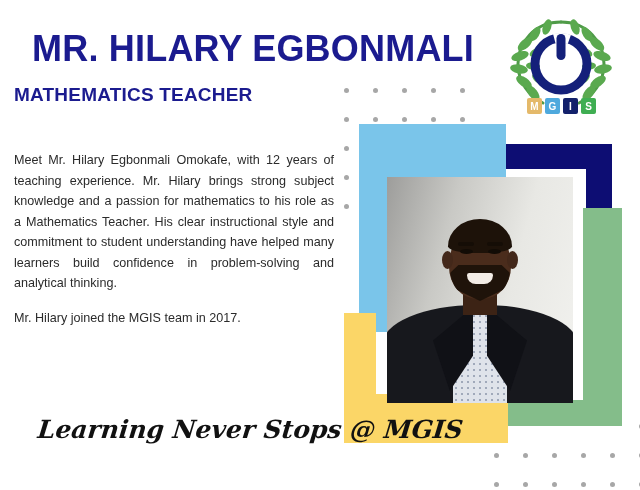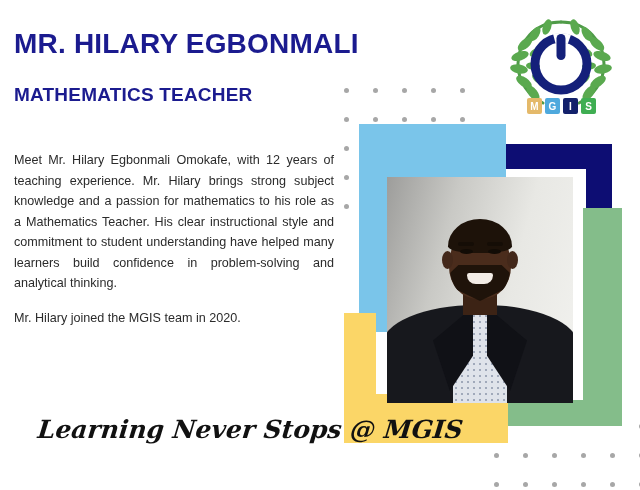--- a/index.html
+++ b/index.html
@@ -12,22 +12,22 @@
   }
   #card{
     position:absolute;inset:0;
     width:640px;height:490px;
     background:#ffffff;
     overflow:hidden;
   }
 
   
   .name-title{
-    position:absolute;left:14px;top:28px;
-    font-size:28px;font-weight:bold;
+    position:absolute;left:32px;top:28px;
+    font-size:36px;font-weight:bold;
     letter-spacing:0.2px;
     color:#1b1b8f;
     white-space:nowrap;
   }
   .role-title{
     position:absolute;left:14px;top:84px;
     font-size:19px;font-weight:bold;
     letter-spacing:0.2px;
     color:#1b1b8f;
     white-space:nowrap;
@@ -260,16 +260,16 @@
   <div class="mgis-row">
     <span class="mgis-tile t-m">M</span>
     <span class="mgis-tile t-g">G</span>
     <span class="mgis-tile t-i">I</span>
     <span class="mgis-tile t-s">S</span>
   </div>
 
   <div class="name-title">MR. HILARY EGBONMALI</div>
   <div class="role-title">MATHEMATICS TEACHER</div>
   <div class="bio">Meet Mr. Hilary Egbonmali Omokafe, with 12 years of teaching experience. Mr. Hilary brings strong subject knowledge and a passion for mathematics to his role as a Mathematics Teacher. His clear instructional style and commitment to student understanding have helped many learners build confidence in problem-solving and analytical thinking.</div>
-  <div class="joined">Mr. Hilary joined the MGIS team in 2020.</div>
+  <div class="joined">Mr. Hilary joined the MGIS team in 2017.</div>
   <div class="tagline">Learning Never Stops @ MGIS</div>
 
 </div>
 
 </body></html>

